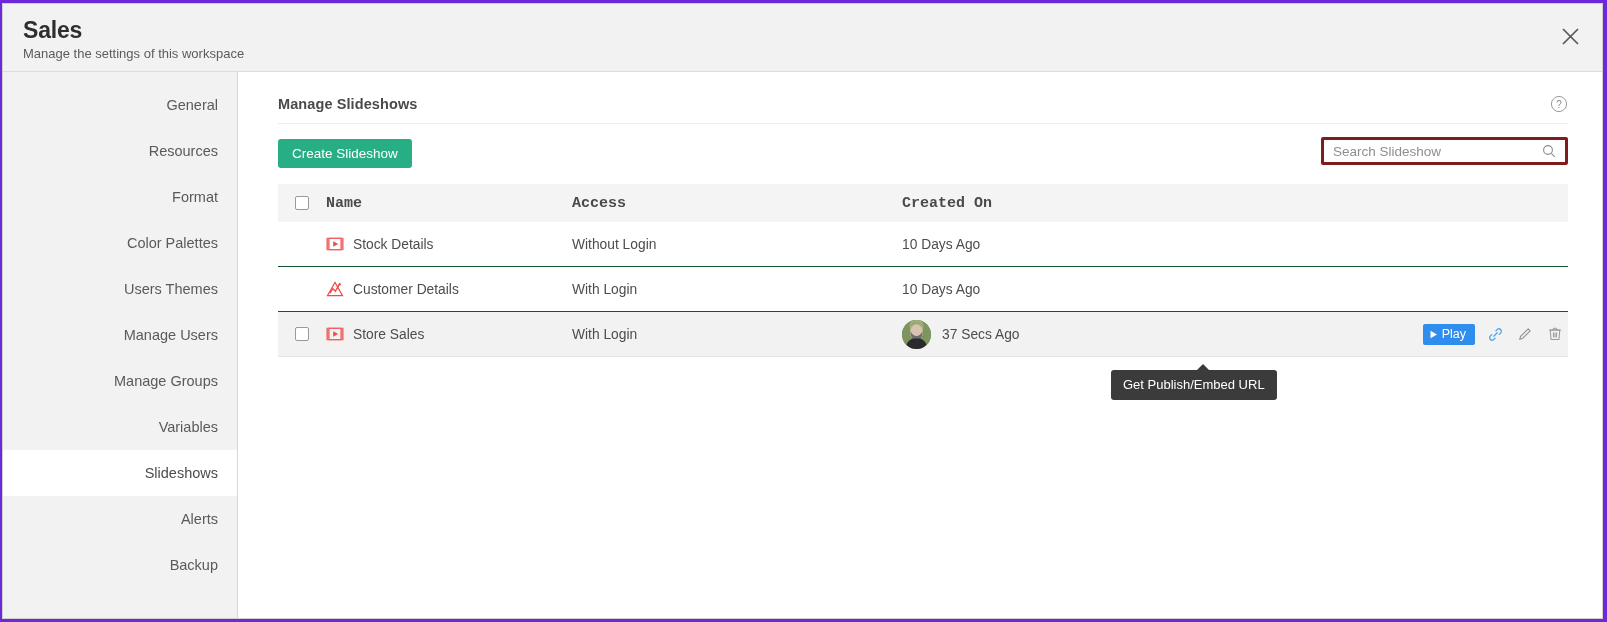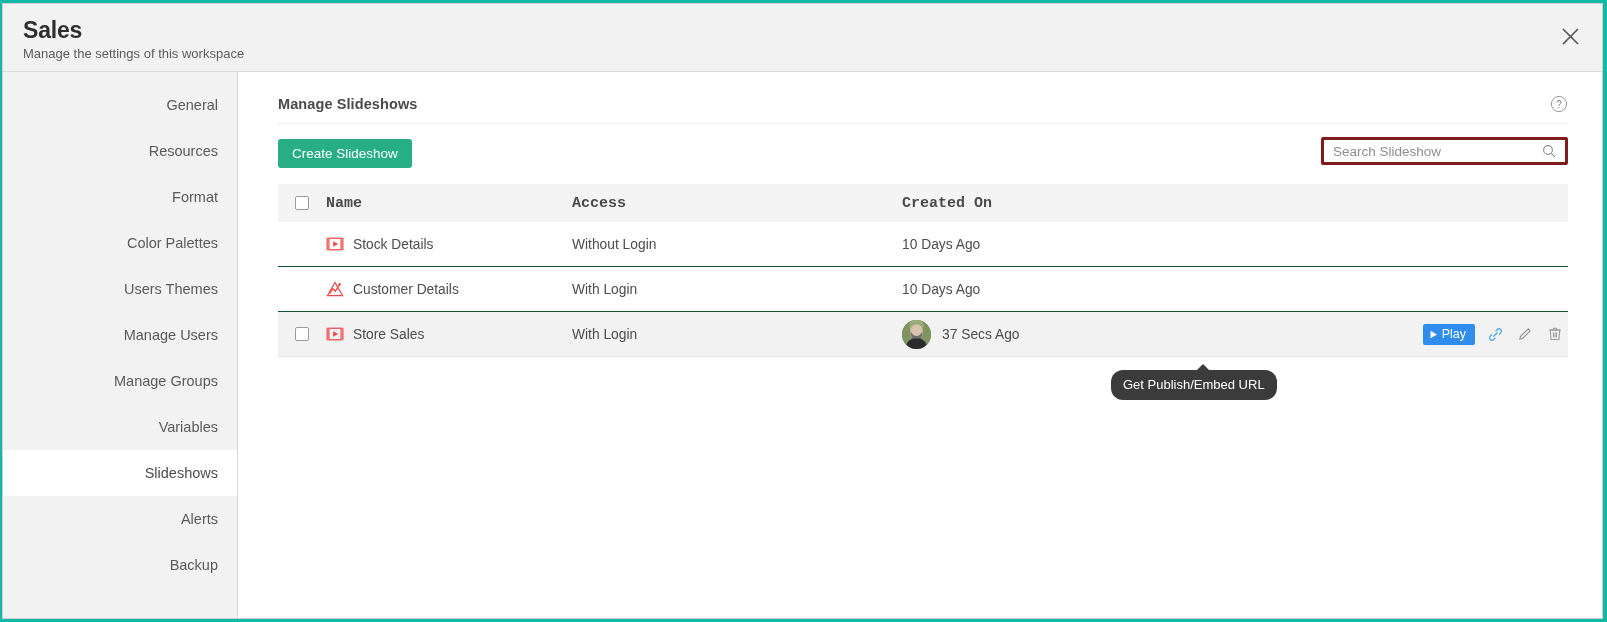--- a/index.html
+++ b/index.html
@@ -9,21 +9,21 @@
   }
   body {
     font-family: "Liberation Sans", sans-serif;
     -webkit-font-smoothing: antialiased;
   }
   #app {
     position: relative;
     width: 1607px;
     height: 622px;
     overflow: hidden;
-    background: #14b8a6;
+    background: #6d28d9;
     box-sizing: border-box;
   }
   .window {
     position: absolute;
     left: 2px;
     top: 3px;
     width: 1601px;
     height: 616px;
     background: #ffffff;
     box-sizing: border-box;
@@ -302,21 +302,21 @@
     cursor: pointer;
   }
 
   
   .tooltip {
     position: absolute;
     background: #3b3b3b;
     color: #ffffff;
     font-size: 13px;
     padding: 8px 12px 9px;
-    border-radius: 12px;
+    border-radius: 3px;
     white-space: nowrap;
     left: 1108px;
     top: 366px;
     z-index: 30;
     line-height: 1;
   }
   .tooltip::before {
     content: "";
     position: absolute;
     top: -6px;

